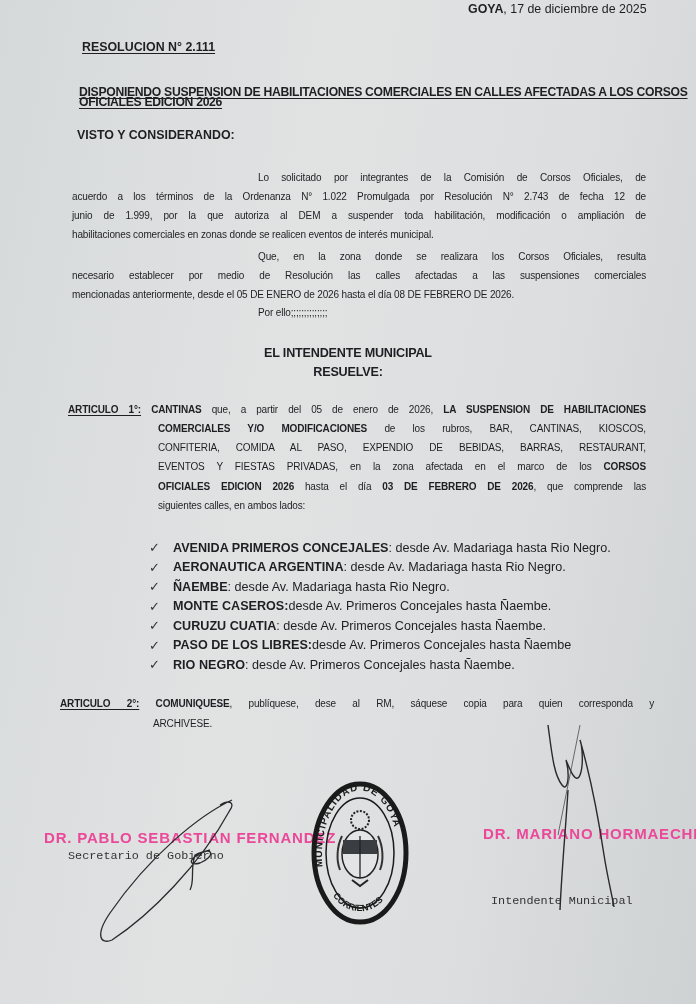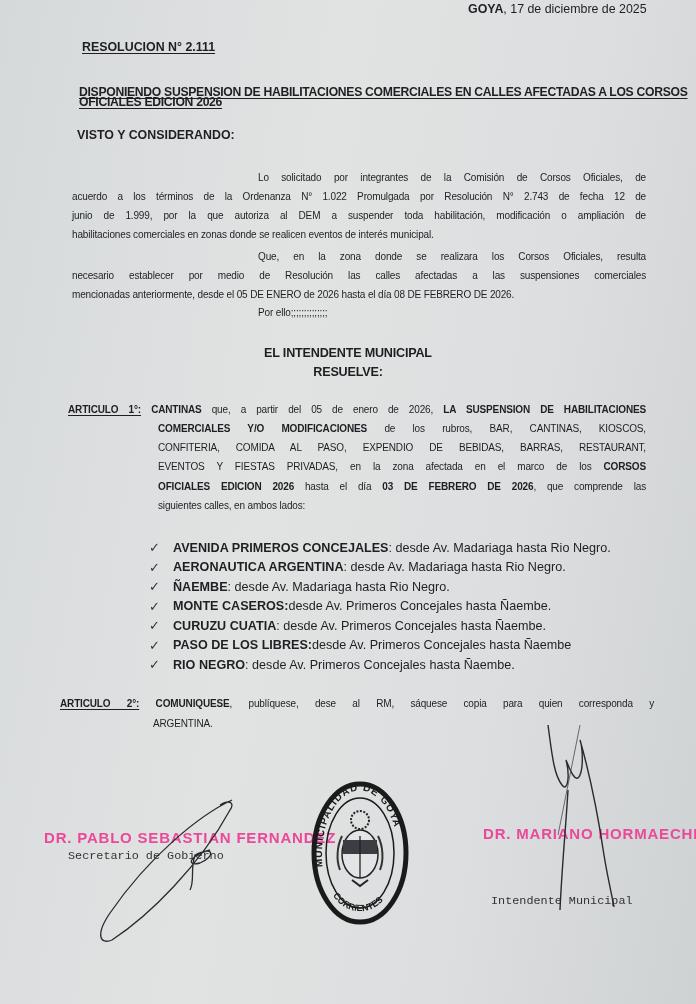--- a/index.html
+++ b/index.html
@@ -96,21 +96,21 @@
         <span> desde Av. Primeros Concejales hasta Ñaembe</span>
       </div>
     <div class="li">
         <span class="check">✓</span>
         <span class="b">RIO NEGRO</span>
         <span>: desde Av. Primeros Concejales hasta Ñaembe.</span>
       </div>
   </div>
 
   <div class="line" style="top:698px; left:60px; width:594px; text-align:justify; text-align-last:justify; white-space:nowrap;"><span class="b u">ARTICULO 2°:</span> <span class="b">COMUNIQUESE</span><span>, publíquese, dese al RM, sáquese copia para quien corresponda y</span></div>
-  <div class="line" style="top:718px; left:153px;">ARGENTINA.</div>
+  <div class="line" style="top:718px; left:153px;">ARCHIVESE.</div>
 
   <div class="abs sig-name" style="top:829px; left:16px;">DR. PABLO SEBASTIAN FERNANDEZ</div>
   <div class="abs sig-role" style="top:849px; left:68px;">Secretario de Gobierno</div>
   <svg width="160" height="160" style="left:90px; top:795px;" viewBox="0 0 160 160">
     <path d="M142 5 C110 20, 60 60, 20 118 C5 140, 10 150, 22 145 C60 120, 110 70, 140 15 C145 8, 140 4, 130 10 M120 55 C100 60, 95 72, 110 68 C125 62, 125 50, 105 60 C100 75, 105 85, 100 95" fill="none" stroke="#2a2a2e" stroke-width="1.3"></path>
   </svg>
 
   <svg width="100" height="146" style="left:310px; top:780px;" viewBox="0 0 100 146">
     <ellipse cx="50" cy="73" rx="46" ry="69" fill="none" stroke="#1a1a1a" stroke-width="5"></ellipse>
     <ellipse cx="50" cy="73" rx="34" ry="55" fill="none" stroke="#1a1a1a" stroke-width="1.5"></ellipse>

